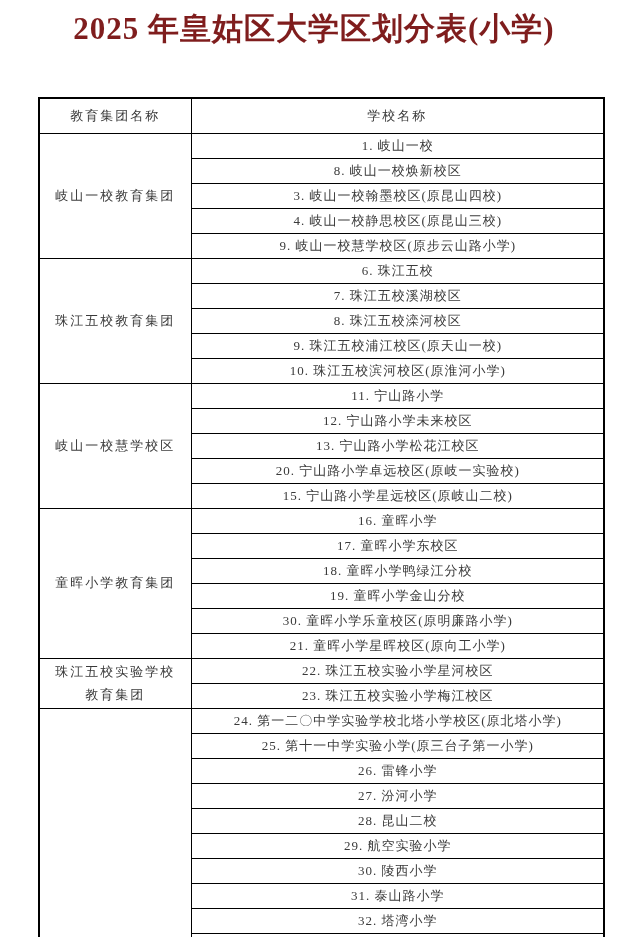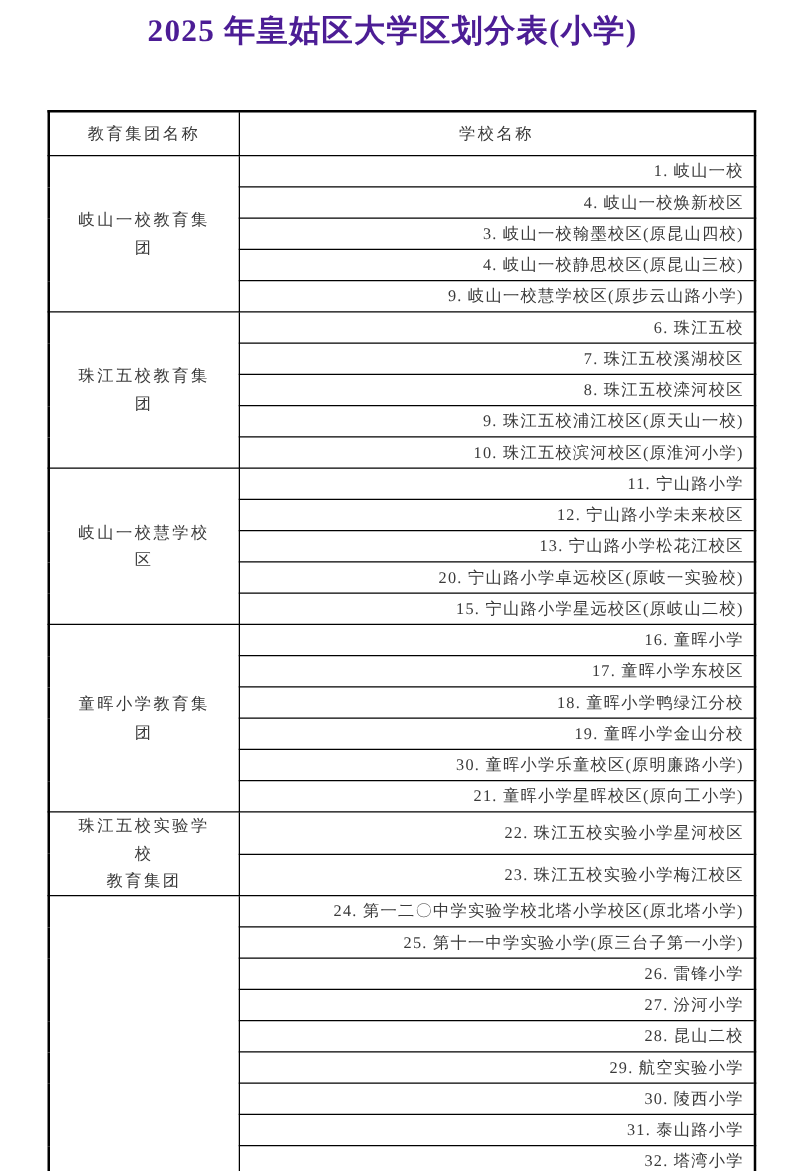--- a/index.html
+++ b/index.html
@@ -10,24 +10,24 @@
   body {
     width: 628px;
     height: 937px;
     font-family: "Liberation Serif", "DejaVu Serif", serif;
     color: #333333;
     overflow: hidden;
   }
   .page-title {
     margin: 8px 0 0 0;
     text-align: center;
-    font-size: 25px;
+    font-size: 31px;
     font-weight: bold;
     letter-spacing: 1px;
-    color: #4c1d95;
+    color: #7f1d1d;
     font-family: "Liberation Serif", "DejaVu Serif", serif;
   }
   table.division-table {
     border-collapse: collapse;
     table-layout: fixed;
     width: 565px;
     margin: 47px 0 0 38px;
     border: 2px solid #000000;
   }
   .division-table th,
@@ -40,25 +40,25 @@
     font-weight: normal;
     height: 32px;
     text-align: center;
     letter-spacing: 2px;
   }
   .division-table td.group-cell {
     text-align: center;
     vertical-align: middle;
     white-space: pre-line;
     line-height: 1.7;
-    padding: 0 18px;
+    padding: 0 7px;
     letter-spacing: 2px;
   }
   .division-table td.school-cell {
-    text-align: right;
+    text-align: center;
     vertical-align: middle;
     height: 17.6px;
     padding: 3px 8px 3px 9px;
     letter-spacing: 1px;
     white-space: nowrap;
     overflow: hidden;
   }
   col.col-group { width: 152px; }
   col.col-school { width: 413px; }
 </style>
@@ -76,21 +76,21 @@
     <tr>
       <th class="header-cell">教育集团名称</th>
       <th class="header-cell">学校名称</th>
     </tr>
 
     <tr>
       <td class="group-cell" rowspan="5">岐山一校教育集团</td>
       <td class="school-cell">1. 岐山一校</td>
     </tr>
     <tr>
-        <td class="school-cell">4. 岐山一校焕新校区</td>
+        <td class="school-cell">8. 岐山一校焕新校区</td>
       </tr>
     <tr>
         <td class="school-cell">3. 岐山一校翰墨校区(原昆山四校)</td>
       </tr>
     <tr>
         <td class="school-cell">4. 岐山一校静思校区(原昆山三校)</td>
       </tr>
     <tr>
         <td class="school-cell">9. 岐山一校慧学校区(原步云山路小学)</td>
       </tr>

